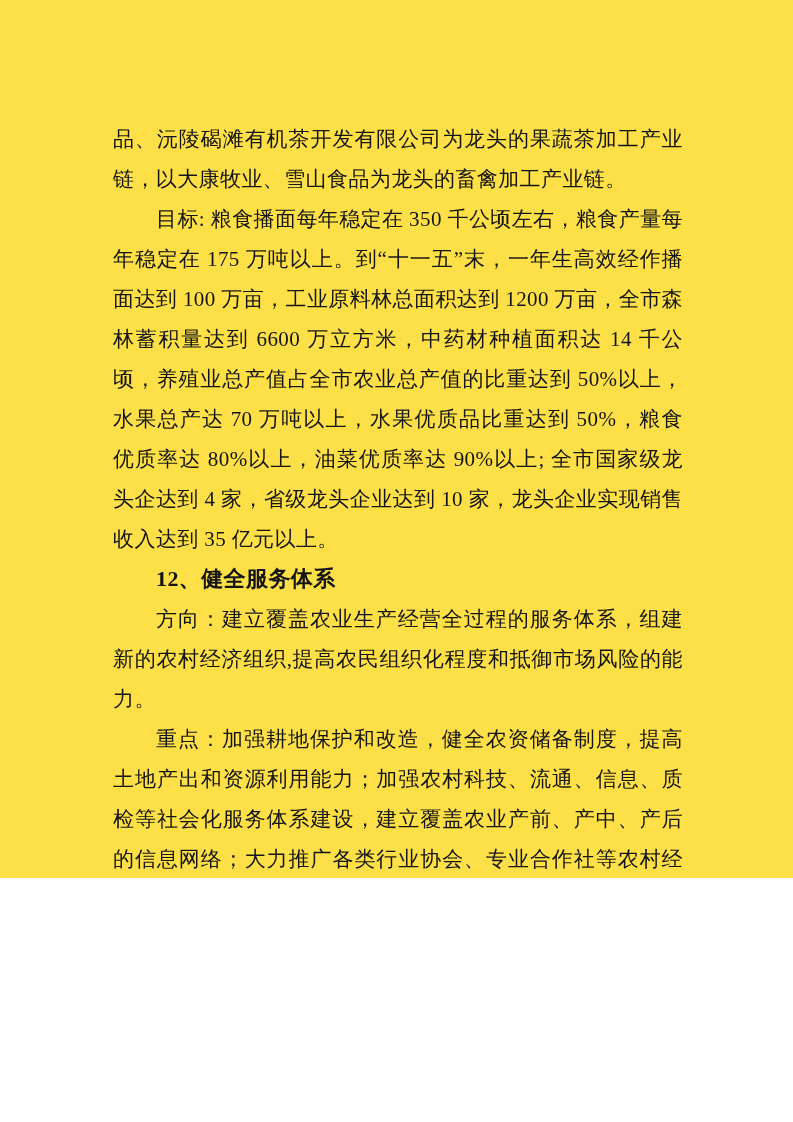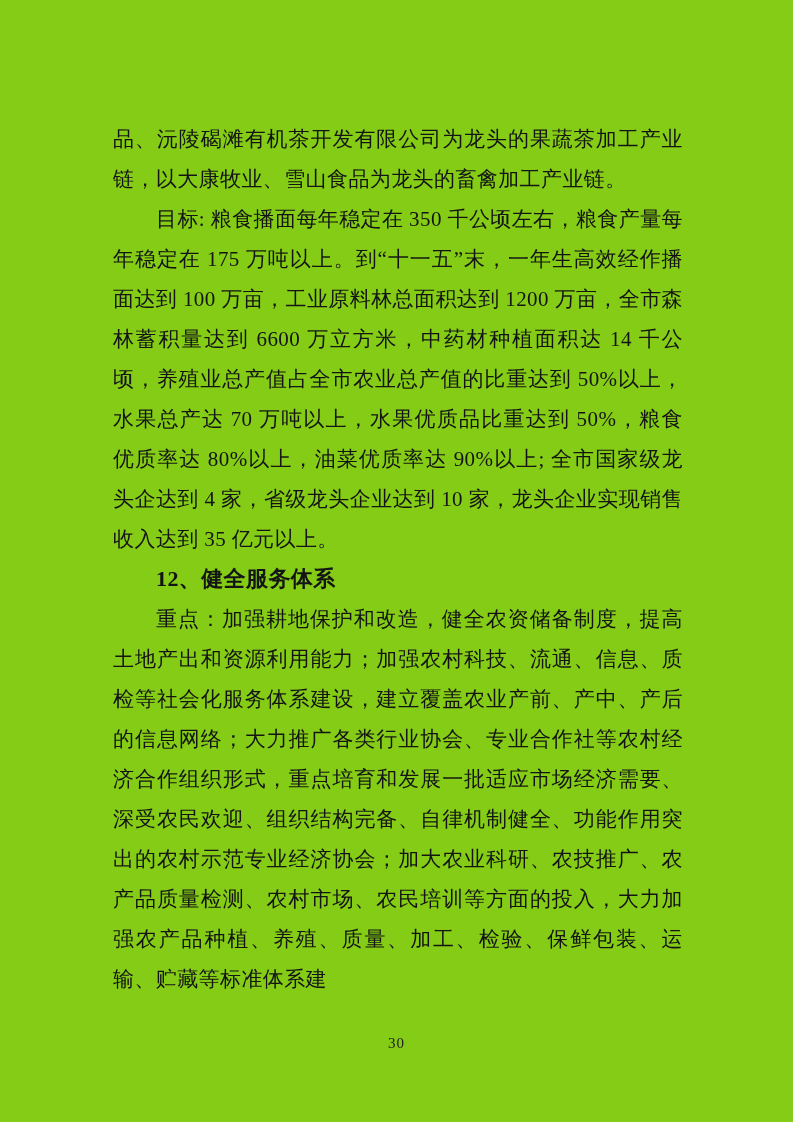--- a/index.html
+++ b/index.html
@@ -4,22 +4,22 @@
 <style>
   * { margin: 0; padding: 0; box-sizing: border-box; }
   html, body {
     width: 793px;
     background: #ffffff;
     font-family: "Liberation Serif", "DejaVu Serif", serif;
   }
   .page {
     position: relative;
     width: 793px;
-    height: 1122px;
-    background: #84cc16;
+    height: 878px;
+    background: #fde047;
     overflow: hidden;
   }
   .content {
     position: absolute;
     left: 113px;
     top: 119px;
     width: 570px;
     color: #141414;
   }
   .para {
@@ -53,19 +53,20 @@
   }
 </style>
 </head>
 <body>
 
 <div class="page">
   <div class="content">
     <p class="para">品、沅陵碣滩有机茶开发有限公司为龙头的果蔬茶加工产业链，以大康牧业、雪山食品为龙头的畜禽加工产业链。</p>
     <p class="para indent">目标: 粮食播面每年稳定在 350 千公顷左右，粮食产量每年稳定在 175 万吨以上。到“十一五”末，一年生高效经作播面达到 100 万亩，工业原料林总面积达到 1200 万亩，全市森林蓄积量达到 6600 万立方米，中药材种植面积达 14 千公顷，养殖业总产值占全市农业总产值的比重达到 50%以上，水果总产达 70 万吨以上，水果优质品比重达到 50%，粮食优质率达 80%以上，油菜优质率达 90%以上; 全市国家级龙头企达到 4 家，省级龙头企业达到 10 家，龙头企业实现销售收入达到 35 亿元以上。</p>
     <p class="para heading">12、健全服务体系</p>
+    <p class="para indent">方向：建立覆盖农业生产经营全过程的服务体系，组建新的农村经济组织,提高农民组织化程度和抵御市场风险的能力。</p>
     <p class="para indent">重点：加强耕地保护和改造，健全农资储备制度，提高土地产出和资源利用能力；加强农村科技、流通、信息、质检等社会化服务体系建设，建立覆盖农业产前、产中、产后的信息网络；大力推广各类行业协会、专业合作社等农村经济合作组织形式，重点培育和发展一批适应市场经济需要、深受农民欢迎、组织结构完备、自律机制健全、功能作用突出的农村示范专业经济协会；加大农业科研、农技推广、农产品质量检测、农村市场、农民培训等方面的投入，大力加强农产品种植、养殖、质量、加工、检验、保鲜包装、运输、贮藏等标准体系建</p>
   </div>
 
   <div class="page-footer">
     <span class="page-number">30</span>
   </div>
 </div>
 
 </body></html>

